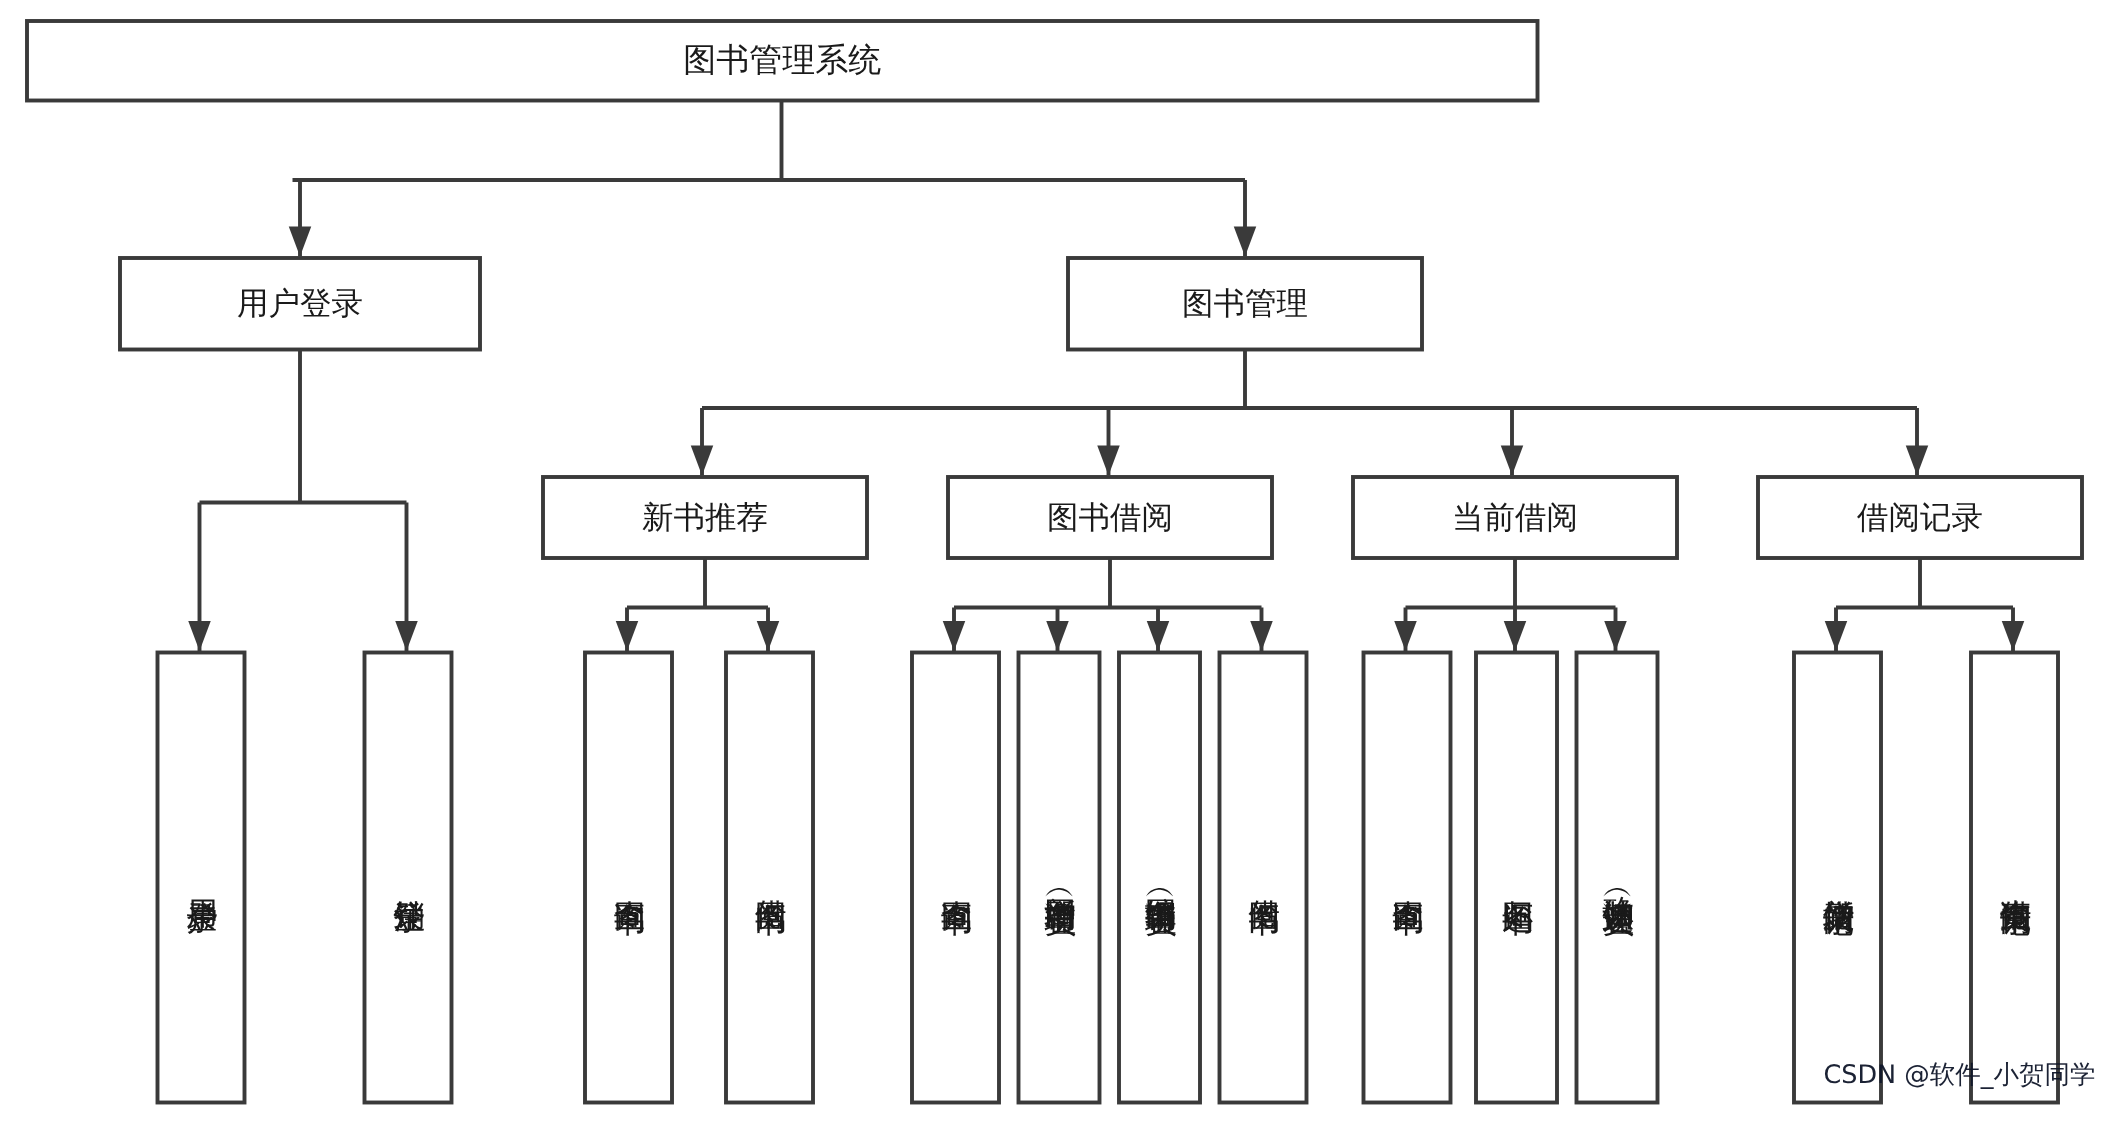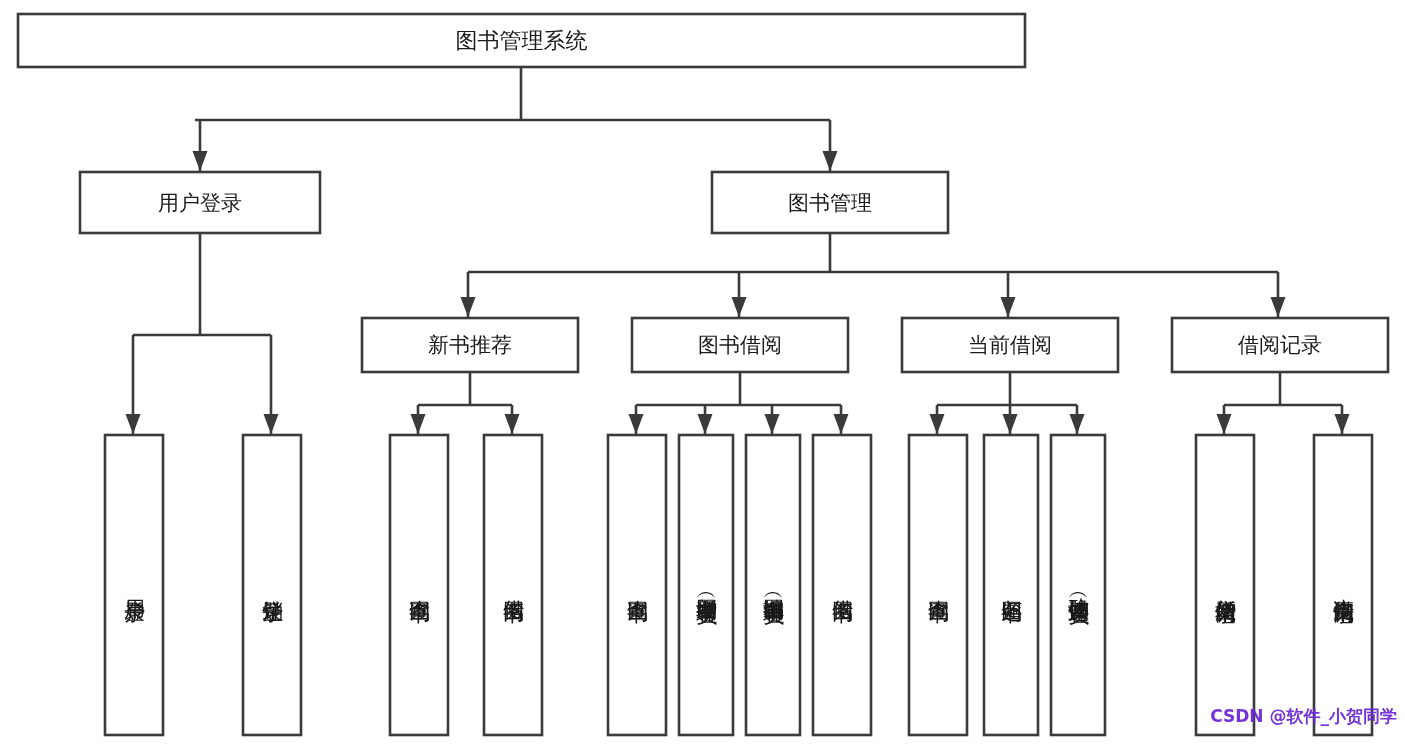--- a/index.html
+++ b/index.html
@@ -72,24 +72,23 @@
     text-align: center;
     letter-spacing: 1px;
     pointer-events: none;
   }
   .watermark {
     position: absolute;
     right: 8px;
     bottom: 6px;
     font-family: "DejaVu Sans", "Liberation Sans", sans-serif;
     font-size: 17px;
-    color: #6d28d9;
+    color: #0f172a;
     white-space: nowrap;
     opacity: 0.95;
-    font-weight: bold;
   }
 </style>
 </head>
 <body>
 
 <div id="diagram-root">
   <svg id="diagram-svg" viewBox="0 0 1405 747">
     <g id="connector-layer">
         <g>
           <path d="M 521 67 L 521 120" class="connector"></path>

